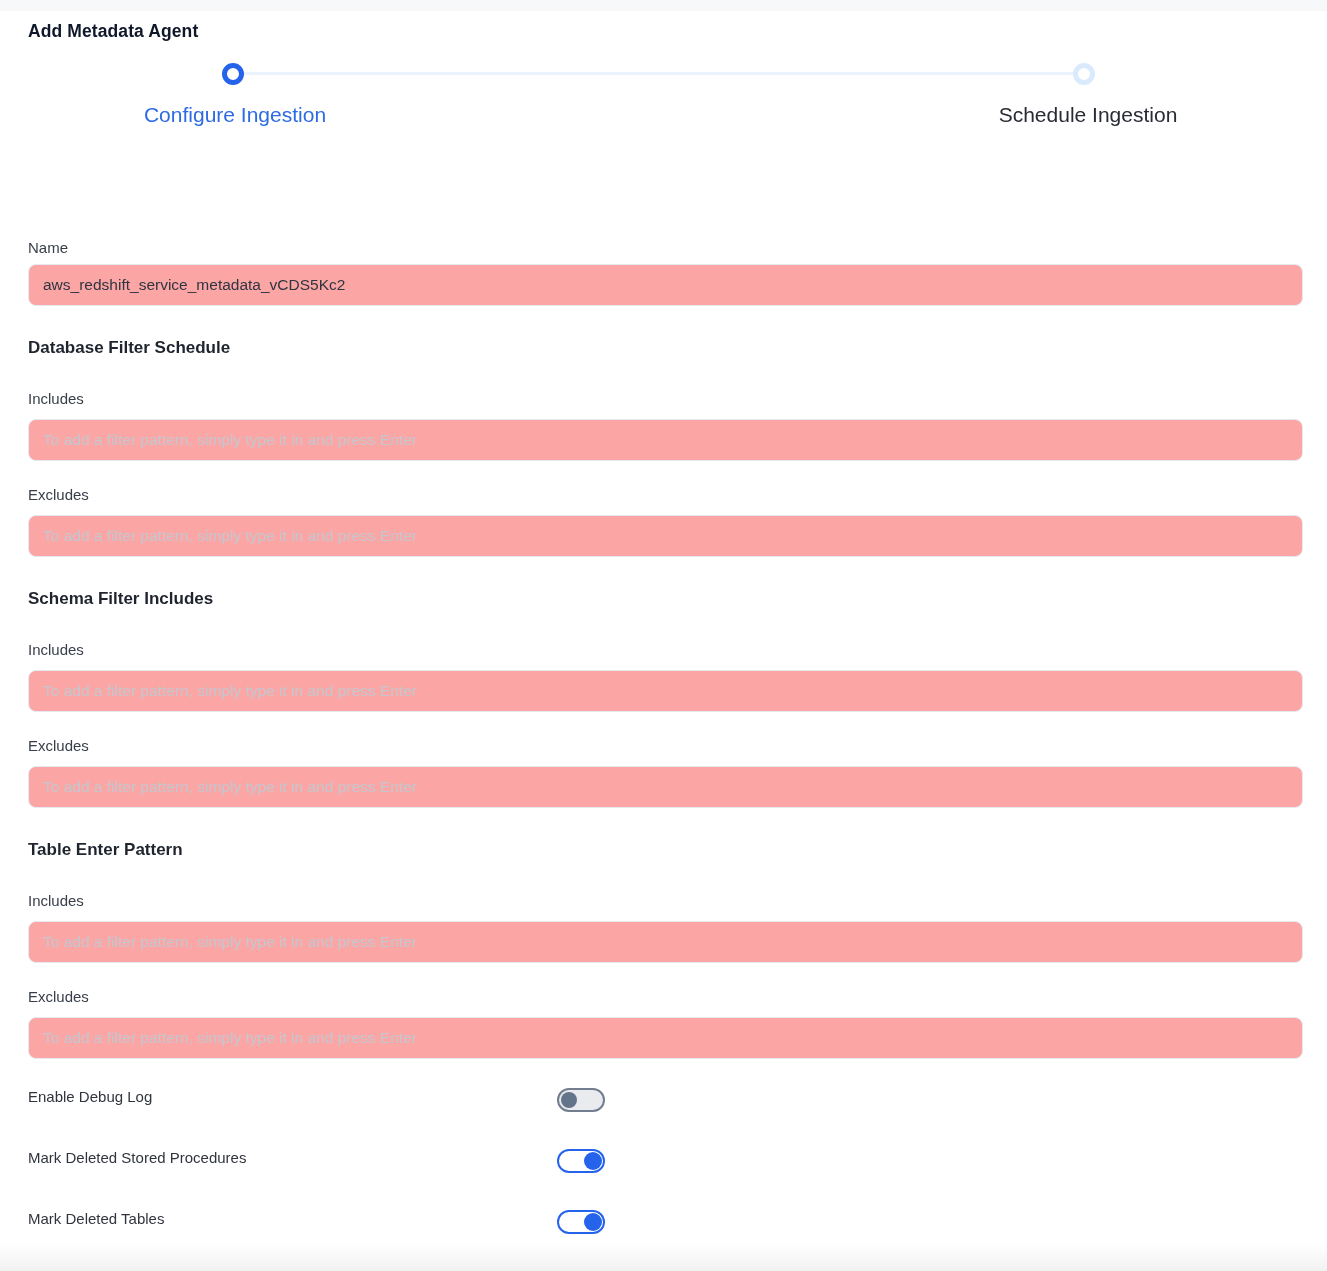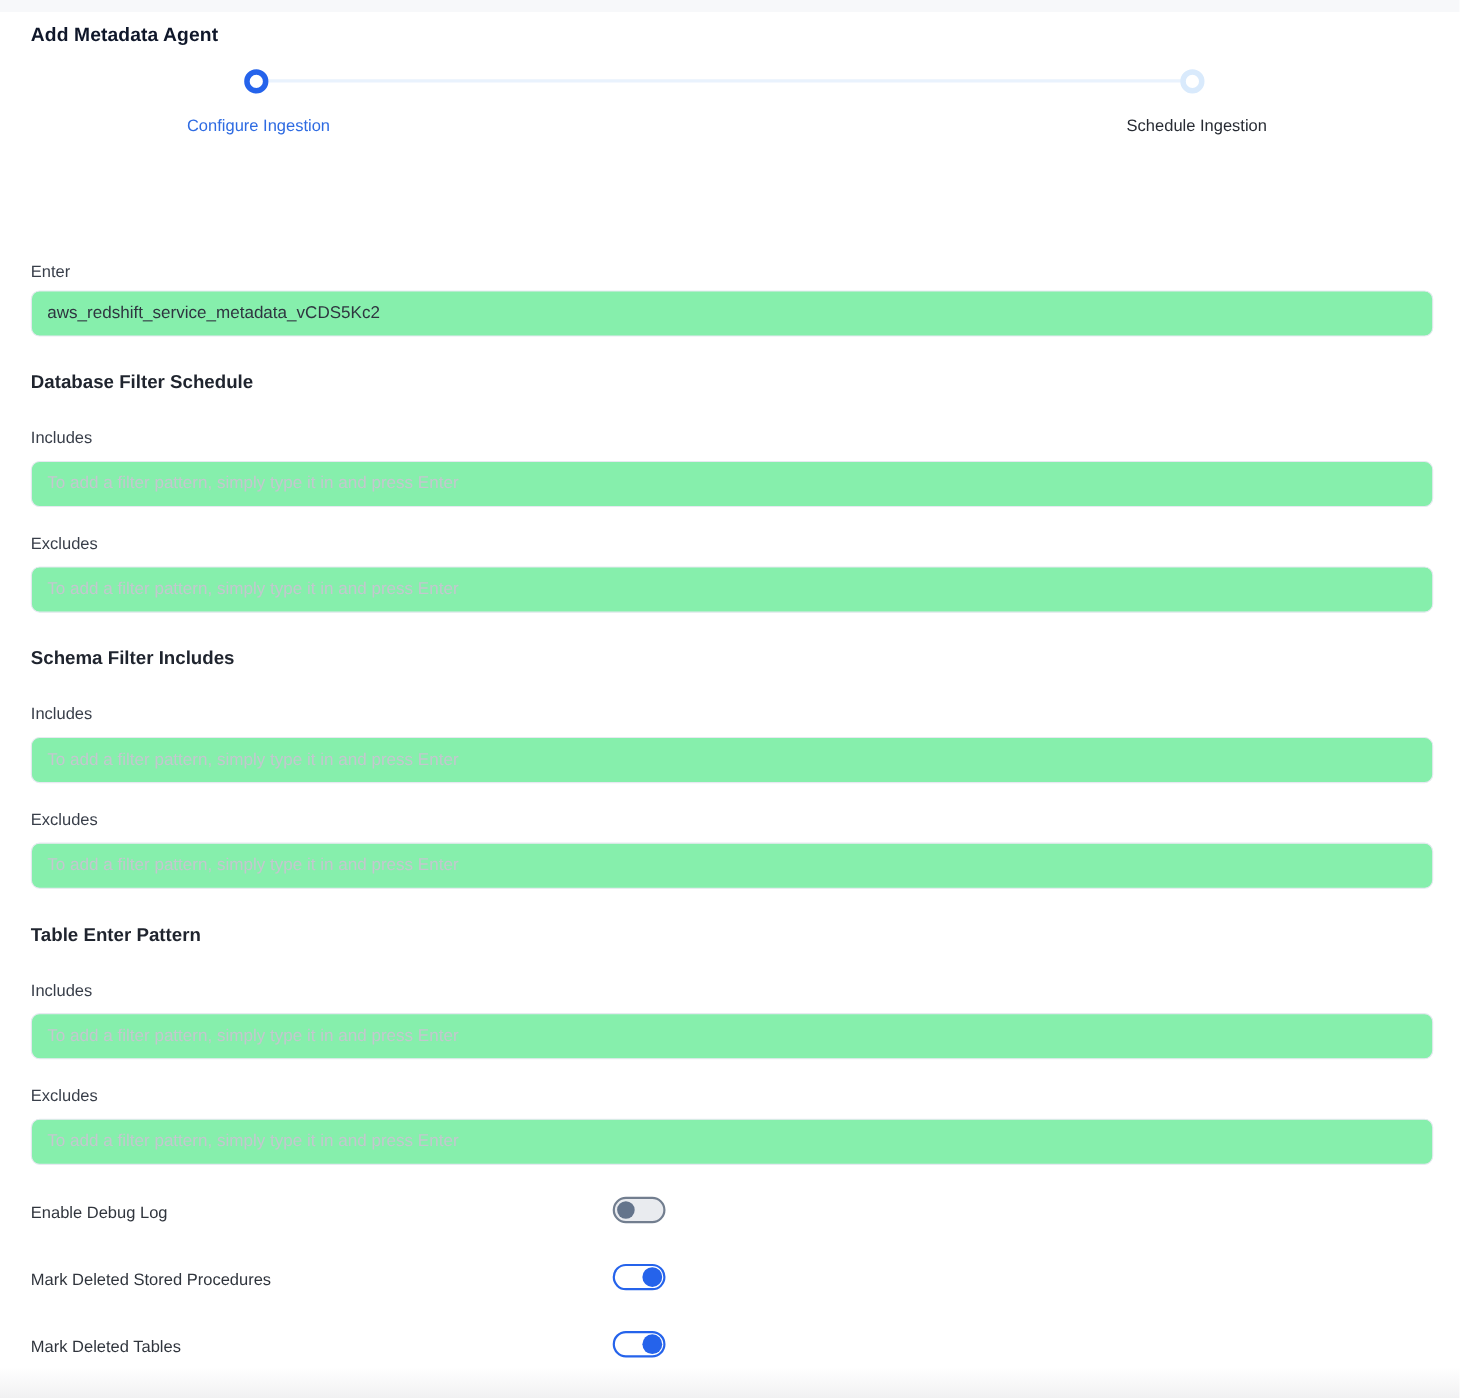--- a/index.html
+++ b/index.html
@@ -32,48 +32,48 @@
   .step-circle {
     position:absolute; top:21px; width:12px; height:12px; border-radius:50%;
     background:#ffffff; border-width:5px; border-style:solid; box-sizing:content-box;
   }
   .step-circle.active { border-color:#2563eb; }
   .step-circle.pending { border-color:#d9eafc; }
   .step-circle.c1 { left:194px; }
   .step-circle.c2 { left:1045px; }
   .step-label {
     position:absolute; top:64px; transform:translateX(-50%);
-    font-size:15px; line-height:18px; white-space:nowrap;
+    font-size:21px; line-height:18px; white-space:nowrap;
   }
   .step-label.active { color:#2e6be2; left:207px; }
   .step-label.pending { color:#272b33; left:1060px; }
 
   
   .name-block { margin-top:110px; }
   .field-label {
     font-size:15px; line-height:16px; color:#383e49; margin-bottom:8px;
   }
   .text-input {
     display:block; width:100%; height:42px;
     border:1px solid #e7e9f1; border-radius:8px;
     padding:0 14px; font-size:15.5px; color:#2f3540;
     font-family:"Liberation Sans", sans-serif;
-    outline:none; background:#86efac;
+    outline:none; background:#fca5a5;
   }
   .text-input::placeholder { color:#c3c7ce; opacity:1; }
 
   .section-title {
     margin-top:32px;
     font-size:17px; font-weight:700; line-height:20px; color:#1f242e;
   }
   .sub-label { margin-top:33px; margin-bottom:12px; }
   .sub-label.excludes { margin-top:26px; }
 
   
-  .toggle-row { display:flex; align-items:flex-end; height:24px; }
+  .toggle-row { display:flex; align-items:flex-start; height:24px; }
   .toggle-row.first { margin-top:29px; }
   .toggle-row.rest  { margin-top:37px; }
   .toggle-row .t-label {
     width:529px; font-size:15px; line-height:18px; color:#30353d;
   }
   .toggle {
     width:48px; height:24px; border-radius:12px; position:relative; cursor:pointer;
   }
   .toggle .knob { position:absolute; border-radius:50%; }
   .toggle.on  { border:2px solid #2563eb; background:#ffffff; }
@@ -98,21 +98,21 @@
 
   <div class="stepper">
     <div class="step-line"></div>
     <div class="step-circle c1 active"></div>
     <div class="step-circle c2 pending"></div>
     <div class="step-label active">Configure Ingestion</div>
     <div class="step-label pending">Schedule Ingestion</div>
   </div>
 
   <div class="name-block">
-    <div class="field-label">Enter</div>
+    <div class="field-label">Name</div>
     <input class="text-input" type="text" value="aws_redshift_service_metadata_vCDS5Kc2" style="">
   </div>
 
   <div class="section-title">Database Filter Schedule</div>
   <div class="field-label sub-label">Includes</div>
   <input class="text-input" type="text" placeholder="To add a filter pattern, simply type it in and press Enter" style="">
   <div class="field-label sub-label excludes">Excludes</div>
   <input class="text-input" type="text" placeholder="To add a filter pattern, simply type it in and press Enter" style="">
 
   <div class="section-title">Schema Filter Includes</div>

